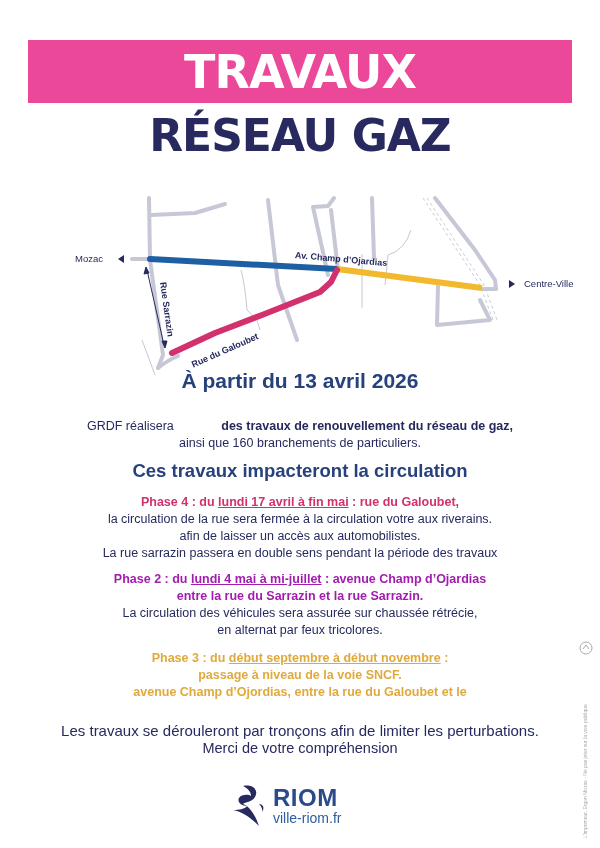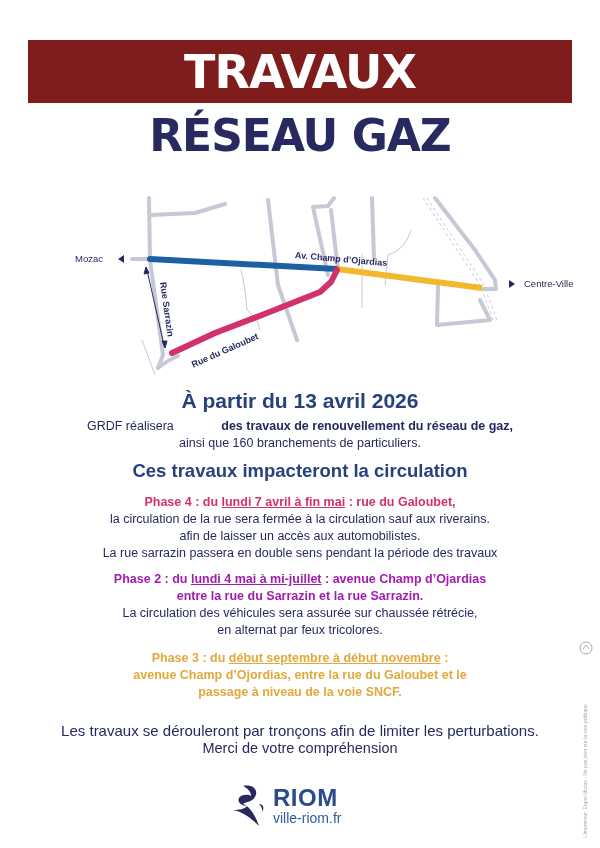--- a/index.html
+++ b/index.html
@@ -1,39 +1,39 @@
 <!DOCTYPE html>
 <html><head>
   <meta charset="utf-8">
   <style>
     * { margin: 0; padding: 0; box-sizing: border-box; }
     html, body { width: 600px; height: 848px; background: #ffffff; overflow: hidden; }
     body { position: relative; font-family: "Liberation Sans", "DejaVu Sans", sans-serif; color: #252a5e; }
 
     .banner {
       position: absolute; left: 28px; top: 40px; width: 544px; height: 63px;
-      background: #7f1d1d; display: flex; align-items: center; justify-content: center;
+      background: #ec4899; display: flex; align-items: center; justify-content: center;
     }
     .banner-title {
       color: #ffffff; font-family: "DejaVu Sans", sans-serif; font-weight: bold;
       font-size: 46px; letter-spacing: -1px; line-height: 1;
     }
     .subtitle {
       position: absolute; left: 0; top: 114px; width: 600px; text-align: center;
       color: #27295f; font-family: "DejaVu Sans", sans-serif; font-weight: bold;
       font-size: 44px; letter-spacing: -1px; line-height: 1;
     }
 
     .map { position: absolute; left: 0; top: 190px; width: 492px; height: 190px; }
     .map svg { display: block; }
     .map-label { position: absolute; font-size: 9.5px; color: #252a5e; white-space: nowrap; }
     .map-street { position: absolute; font-size: 9px; font-weight: bold; color: #252a5e; white-space: nowrap; transform-origin: left center; }
 
     .content { position: absolute; left: 0; width: 600px; text-align: center; }
-    .date-heading { top: 389px; font-size: 21px; font-weight: bold; color: #27417c; }
+    .date-heading { top: 369px; font-size: 21px; font-weight: bold; color: #27417c; }
     .intro { top: 418px; font-size: 12.5px; line-height: 17px; color: #252a5e; }
     .intro b { font-weight: bold; margin-left: 44px; }
     .impact-heading { top: 460px; font-size: 18.5px; font-weight: bold; color: #27417c; }
 
     .phase { position: absolute; left: 0; width: 600px; text-align: center; font-size: 12.5px; line-height: 17px; }
     .phase .ph-title { font-weight: bold; }
     .phase u { text-decoration: underline; }
     .phase1 { top: 494px; }
     .phase1 .ph-title { color: #d3306e; }
     .phase2 { top: 571px; }
@@ -122,42 +122,42 @@
 
 <div class="content date-heading">À partir du 13 avril 2026</div>
 <div class="content intro">
   <div><span>GRDF réalisera </span><b>des travaux de renouvellement du réseau de gaz,</b></div>
   <div>ainsi que 160 branchements de particuliers.</div>
 </div>
 <div class="content impact-heading">Ces travaux impacteront la circulation</div>
 
 <div class="phase phase1">
   <div class="ph-title">
-    <span>Phase 4 : du </span><u>lundi 7 avril à fin mai</u><span> : rue du Galoubet,</span>
+    <span>Phase 4 : du </span><u>lundi 17 avril à fin mai</u><span> : rue du Galoubet,</span>
   </div>
-  <div class="body-text">la circulation de la rue sera fermée à la circulation sauf aux riverains.</div>
+  <div class="body-text">la circulation de la rue sera fermée à la circulation votre aux riverains.</div>
   <div class="body-text">afin de laisser un accès aux automobilistes.</div>
   <div class="body-text">La rue sarrazin passera en double sens pendant la période des travaux</div>
 </div>
 
 <div class="phase phase2">
   <div class="ph-title">
     <span>Phase 2 : du </span><u>lundi 4 mai à mi-juillet</u><span> : avenue Champ d’Ojardias</span>
   </div>
   <div class="ph-title">entre la rue du Sarrazin et la rue Sarrazin.</div>
   <div class="body-text">La circulation des véhicules sera assurée sur chaussée rétrécie,</div>
   <div class="body-text">en alternat par feux tricolores.</div>
 </div>
 
 <div class="phase phase3">
   <div class="ph-title">
     <span>Phase 3 : du </span><u>début septembre à début novembre</u><span> :</span>
   </div>
+  <div class="ph-title">passage à niveau de la voie SNCF.</div>
   <div class="ph-title">avenue Champ d’Ojordias, entre la rue du Galoubet et le</div>
-  <div class="ph-title">passage à niveau de la voie SNCF.</div>
 </div>
 
 <div class="content closing">Les travaux se dérouleront par tronçons afin de limiter les perturbations.</div>
 <div class="content thanks">Merci de votre compréhension</div>
 
 <div class="logo">
   <svg width="40" height="50" viewBox="0 0 40 50" style="position:absolute;left:0;top:0;">
     <path d="M14 4 C24 2 30 8 26 15 C23 20 16 20 14 22 C20 24 26 32 30 44 C22 36 14 30 4 28 C10 28 16 27 18 24 C12 24 8 20 10 16 C12 12 20 12 22 14 C22 9 18 6 14 4 Z" fill="#27295f"></path>
     <path d="M30 22 C34 22 36 26 33 30 C34 27 32 24 30 22 Z" fill="#27295f"></path>
   </svg>

